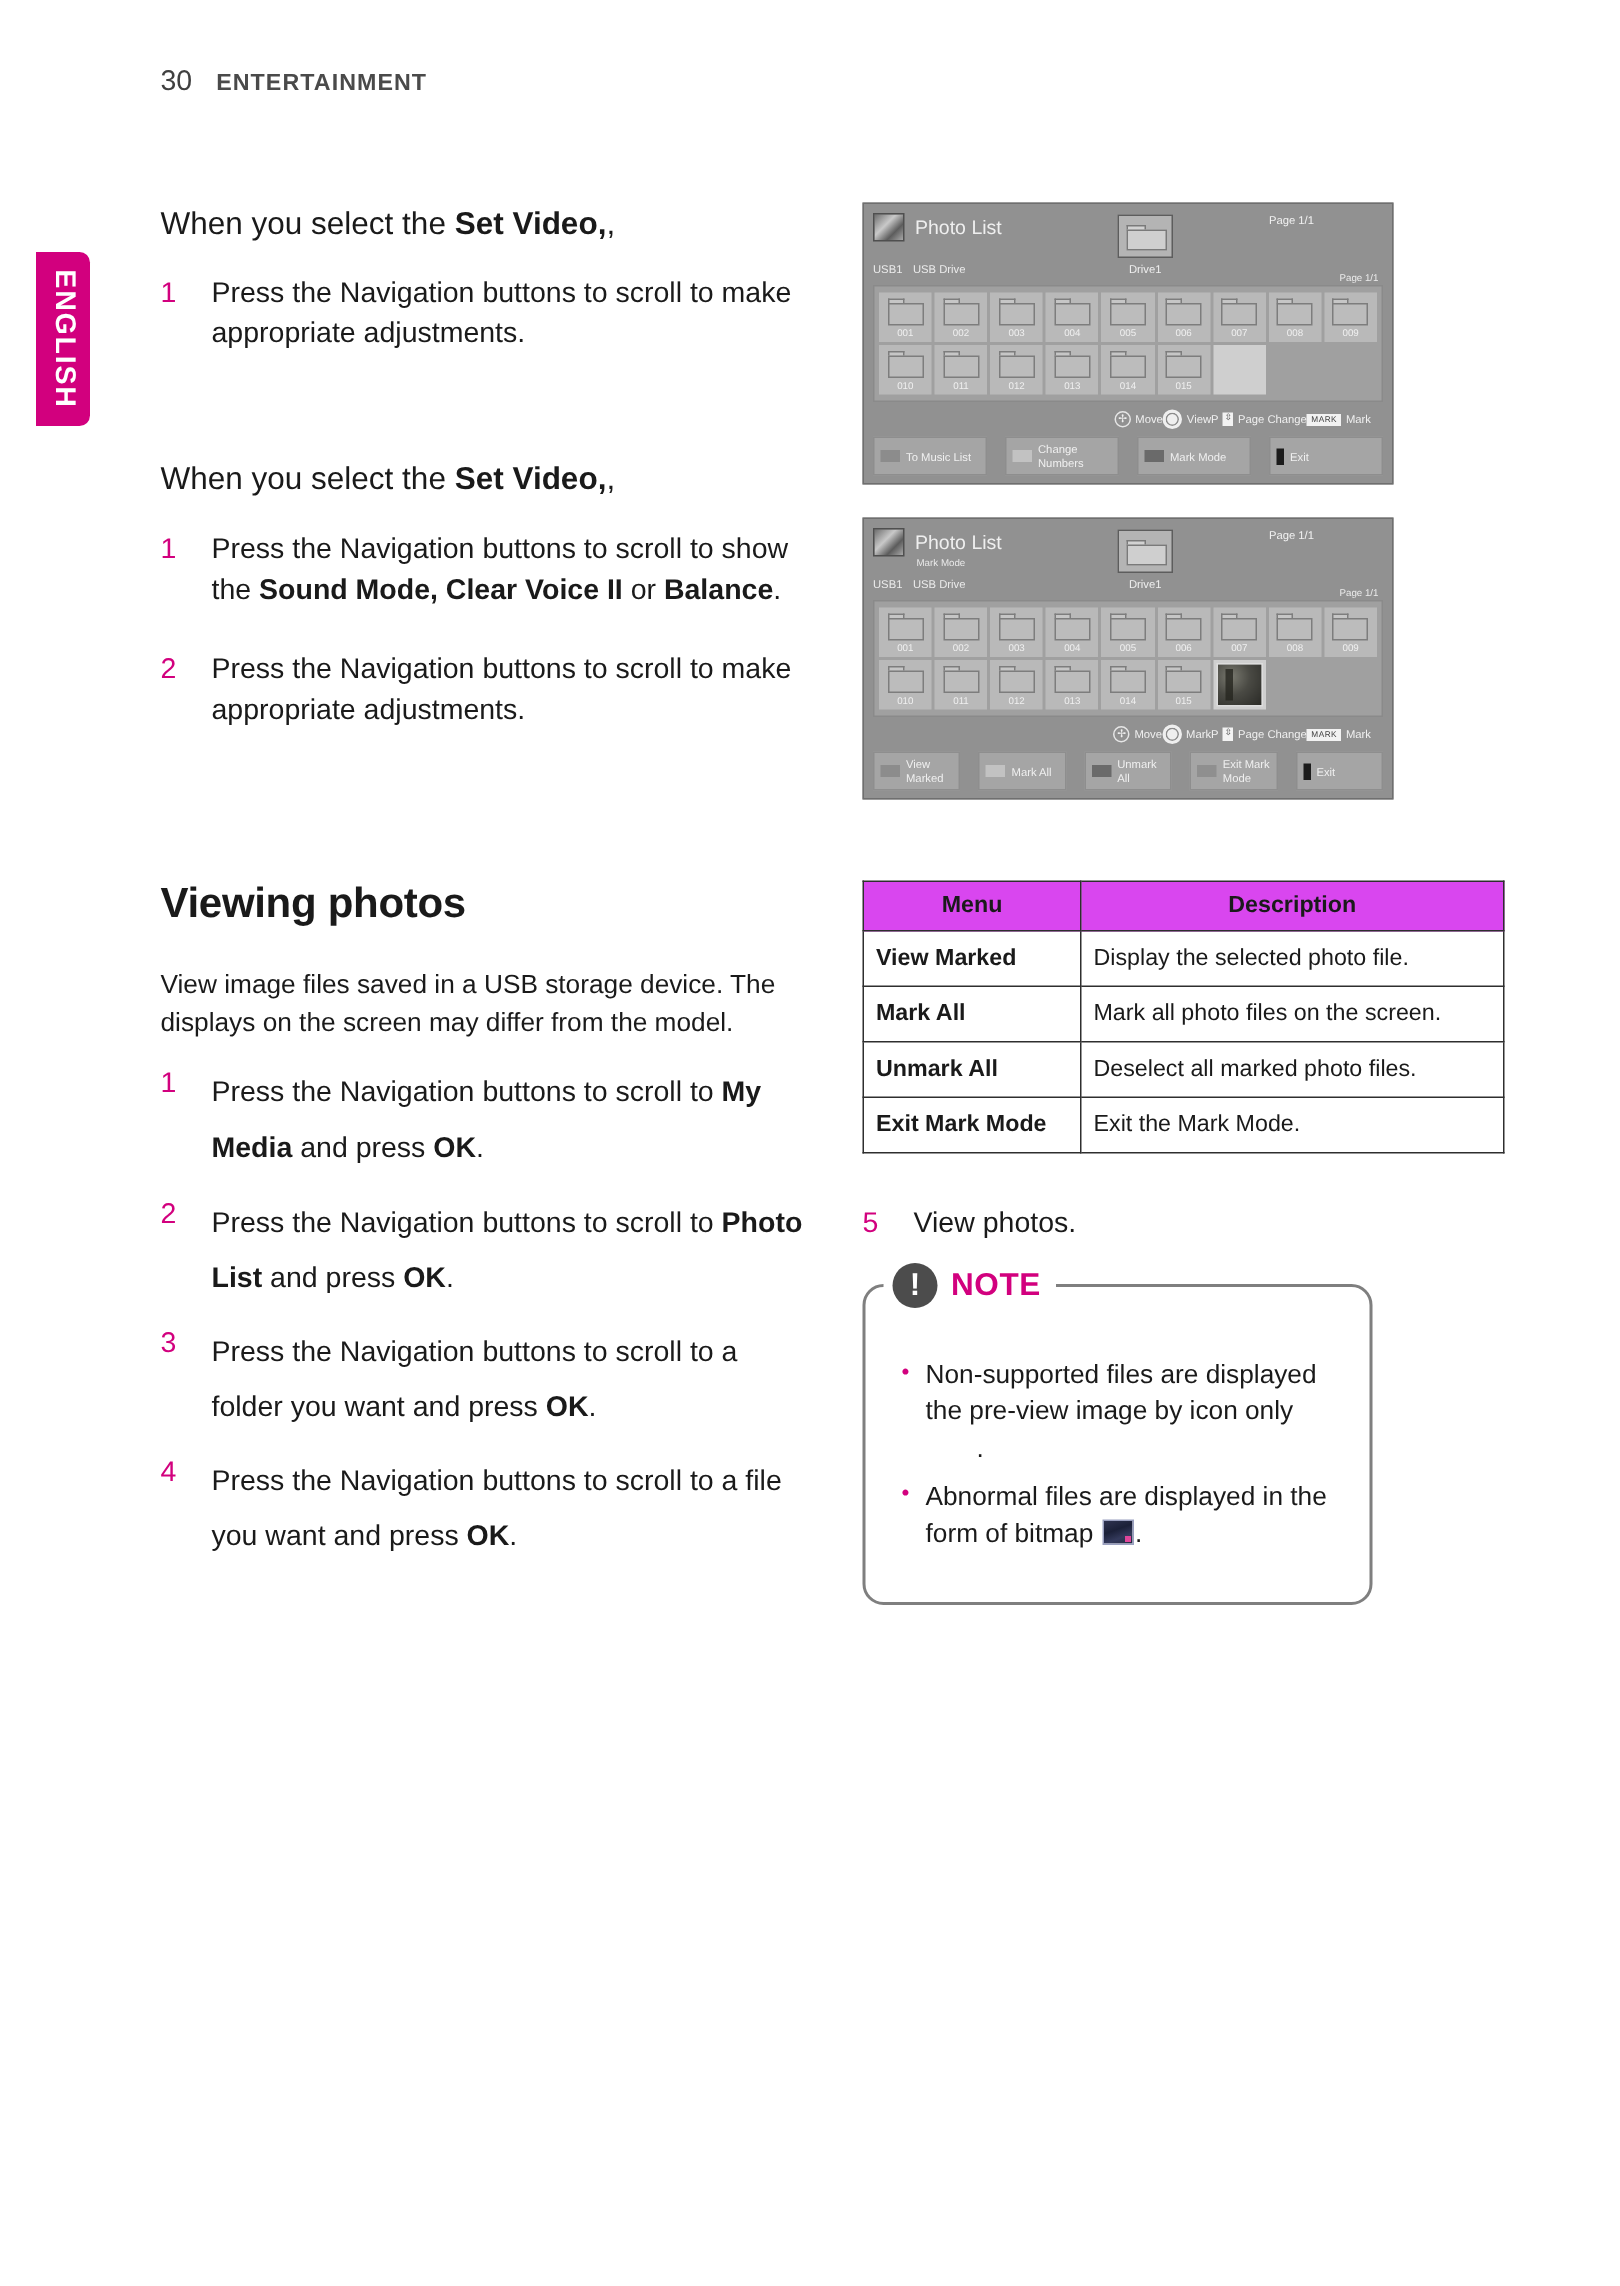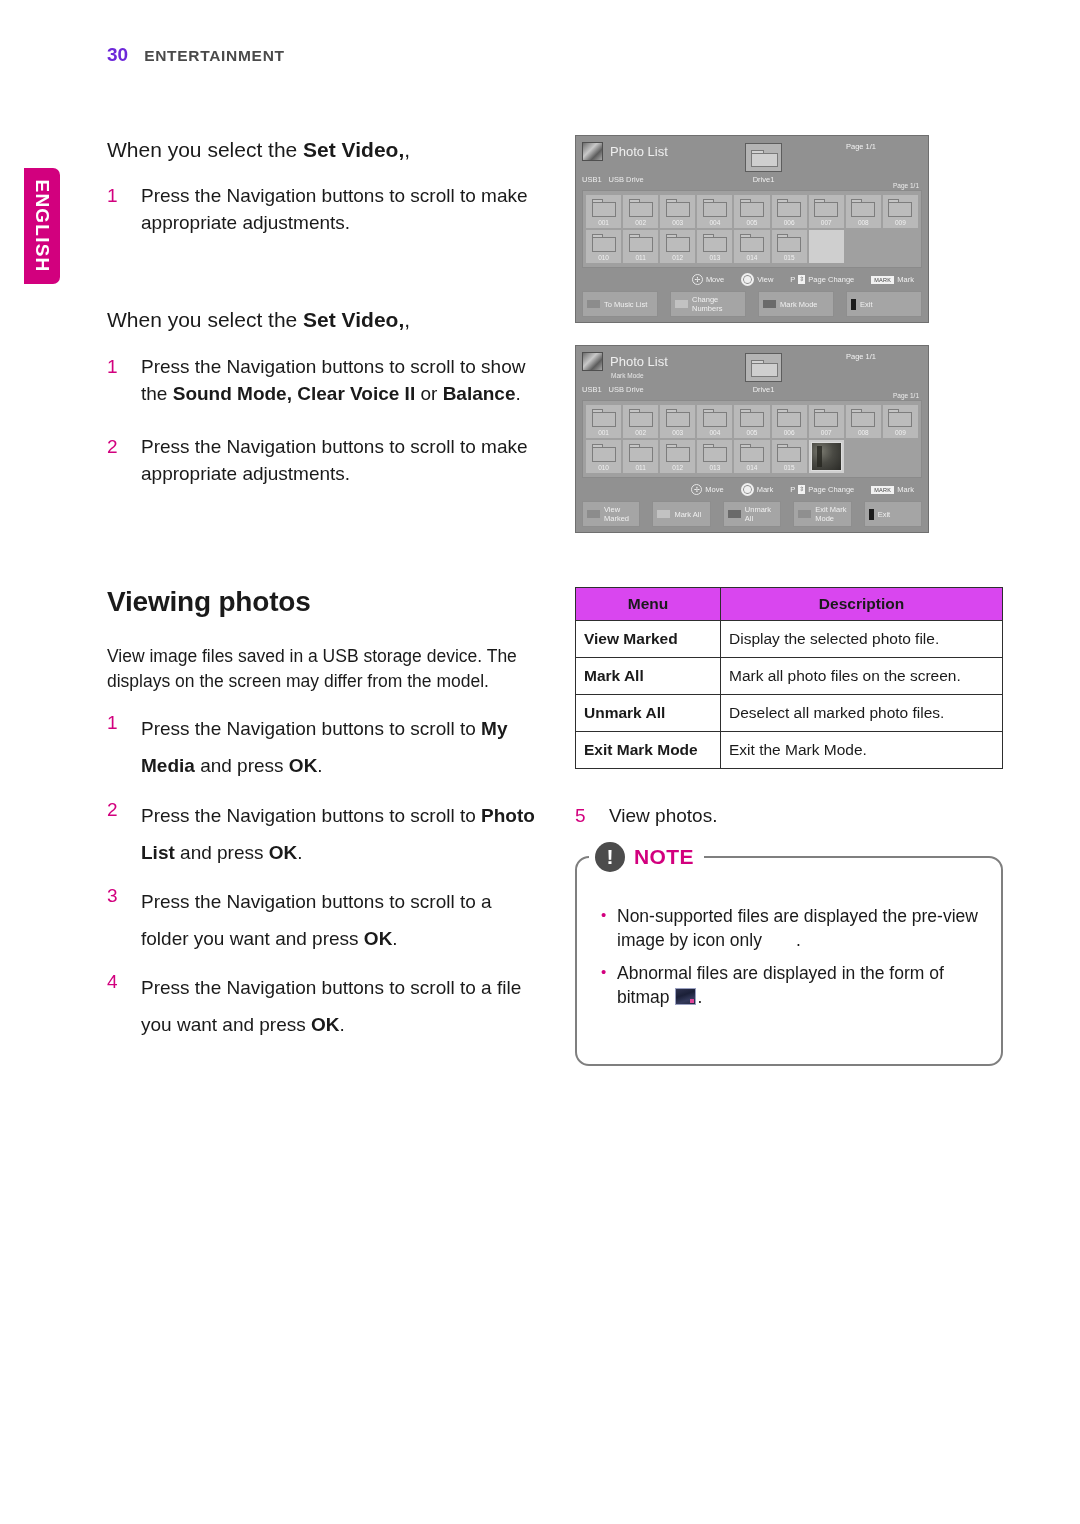--- a/index.html
+++ b/index.html
@@ -43,22 +43,22 @@
   .page-header {
     position: absolute;
     left: 107px;
     top: 44px;
     display: flex;
     align-items: baseline;
     gap: 16px;
   }
   .page-num {
     font-size: 19px;
-    font-weight: bold;
-    color: #6d28d9;
+    font-weight: normal;
+    color: #404040;
   }
   .page-section {
     font-size: 15.5px;
     font-weight: bold;
     color: #4a4a4a;
     letter-spacing: 0.7px;
   }
 
   
   .col-left {
@@ -282,21 +282,20 @@
     left: 20%; top: 10%;
     width: 14%; height: 80%;
     background: #26261f;
     opacity: .8;
   }
 
   .tv-hints {
     display: flex;
     justify-content: flex-end;
     align-items: center;
-    gap: 17px;
     padding: 5px 8px 4px 0;
     font-size: 7.5px;
     color: #f0f0f0;
   }
   .hint { display: flex; align-items: center; gap: 3px; }
   .hint-ico {
     display: inline-block;
     width: 9px; height: 9px;
     line-height: 9px;
     text-align: center;
@@ -384,21 +383,21 @@
   
   .note-wrap {
     position: relative;
     margin-top: 26px;
   }
   .note-box {
     border: 2px solid #7f7f7f;
     border-radius: 14px;
     padding: 46px 22px 26px 22px;
     box-sizing: border-box;
-    width: 428px;
+    width: 340px;
     min-height: 210px;
   }
   .note-header {
     position: absolute;
     left: 14px;
     top: -14px;
     display: flex;
     align-items: center;
     gap: 9px;
     background: #ffffff;

